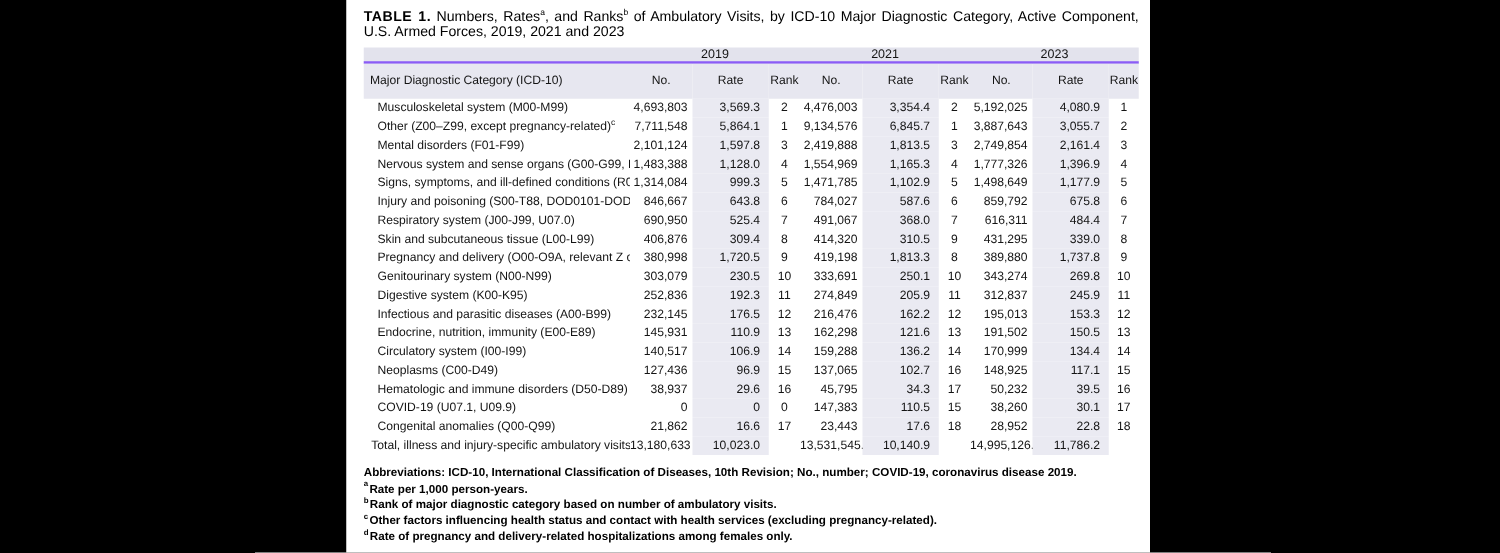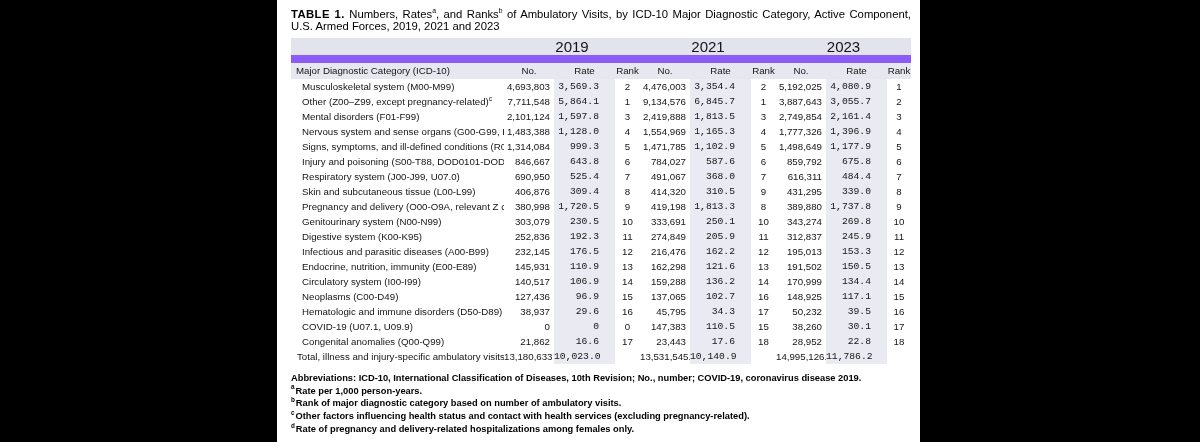--- a/index.html
+++ b/index.html
@@ -23,31 +23,31 @@
   sup{vertical-align:super;font-size:6.8px;line-height:0;}
   
   table{
     border-collapse:separate;border-spacing:0;table-layout:fixed;
     width:620px;margin-top:5px;
     font-size:9.7px;color:var(--ink,#141414);
   }
   th,td{padding:0;font-weight:normal;white-space:nowrap;overflow:hidden;}
   tr.years th{
     background:var(--band,#e3e3ed);
-    height:11px;border-bottom:8px solid #8b5cf6;
-    text-align:center;font-size:15px;
+    height:11px;border-bottom:2px solid #8b5cf6;
+    text-align:center;font-size:10px;
   }
-  tr.cols th{background:var(--band2,#e7e7f0);height:16px;}
+  tr.cols th{background:var(--band2,#e7e7f0);height:28px;}
   tr.cols th.cat{text-align:left;padding-left:5px;}
   th.h-no,th.h-rate,th.h-rank{text-align:center;}
   tbody tr{height:15px;}
   td.cat{text-align:left;padding-left:11px;}
   tr.total td.cat{padding-left:6px;}
   td.no{text-align:right;padding-right:4px;}
-  td.rate{text-align:right;padding-right:16px;background:var(--stripe,#eaeaf2);font-family:Liberation Mono, monospace;}
+  td.rate{text-align:right;padding-right:7px;background:var(--stripe,#eaeaf2);}
   td.rank{text-align:center;}
   
   .footnotes{margin-top:8px;font-size:9.3px;line-height:12.7px;color:#000;font-weight:bold;}
   .footnotes sup{font-size:6.3px;margin-right:1px;}
 </style>
 </head>
 <body style="--outside: #000000; --page: #ffffff; --ink: #141414; --band: #e3e3ed; --band2: #e7e7f0; --stripe: #eaeaf2;">
 
 <div class="page">
 

